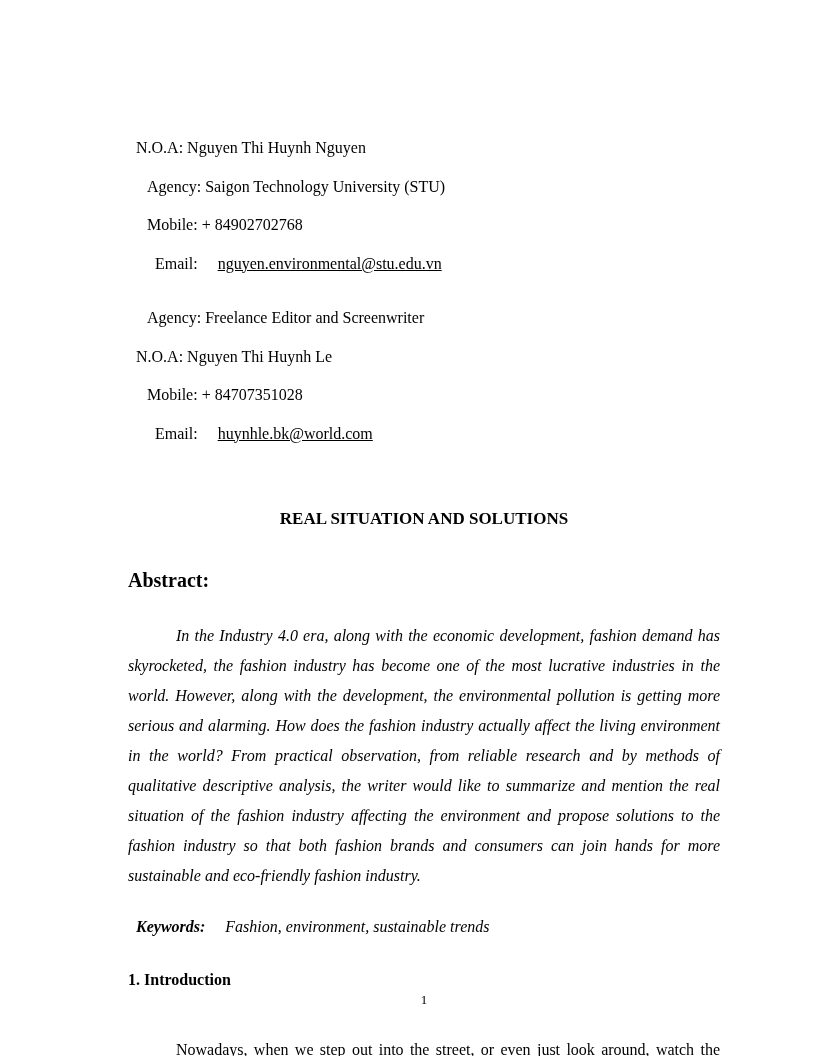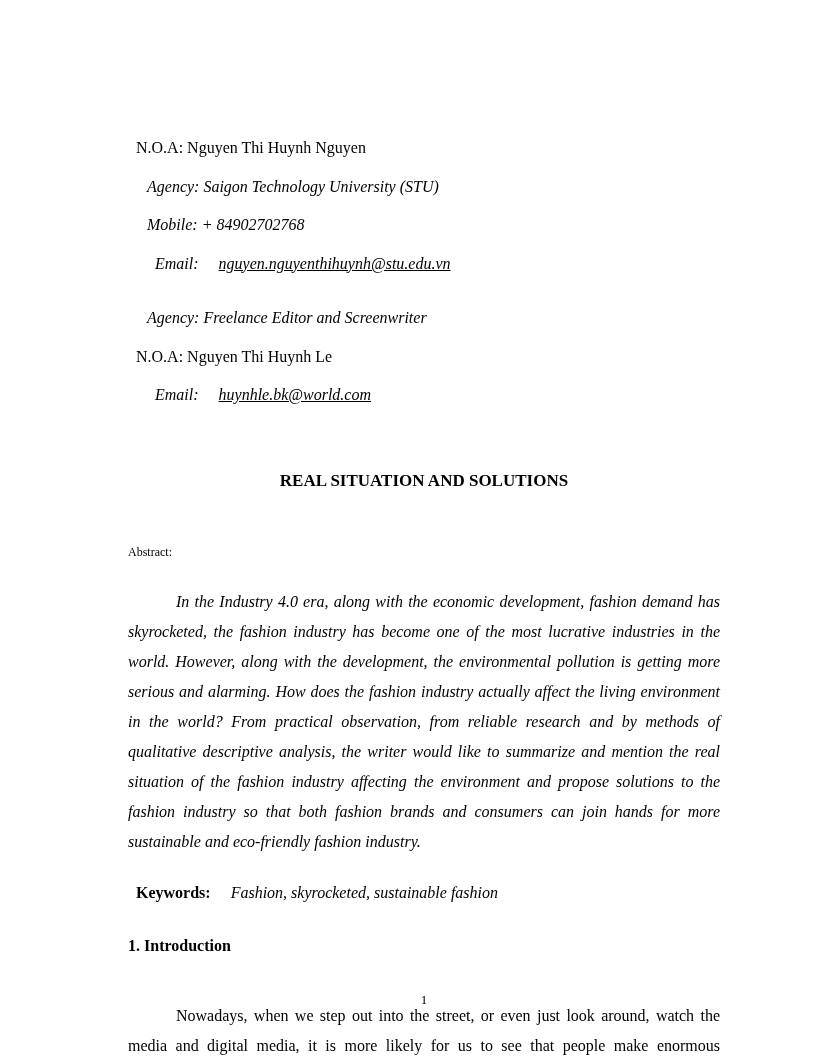--- a/index.html
+++ b/index.html
@@ -22,52 +22,52 @@
     position: absolute;
     top: 97px;
     left: 96px;
     width: 624px;
   }
   .contact-block {
     font-size: 16px;
     line-height: 22.5px;
   }
   .contact-line { white-space: nowrap; }
-  .contact-line.indented { padding-left: 19px; font-style: italic; }
+  .contact-line.indented { padding-left: 19px; }
   .email-link {
     text-decoration: underline;
     color: #000000;
   }
   .paper-title {
     margin-top: 26px;
     text-align: center;
     font-weight: bold;
     font-size: 17px;
     line-height: 32px;
   }
   .section-heading {
-    margin-top: 20px;
-    font-weight: normal;
-    font-size: 12px;
+    margin-top: 10px;
+    font-weight: bold;
+    font-size: 20px;
     line-height: 22px;
   }
   .abstract-paragraph {
-    margin-top: 8px;
+    margin-top: 14px;
     font-style: italic;
     font-size: 16px;
     line-height: 30px;
     text-align: justify;
     text-indent: 48px;
   }
   .keywords-line {
     margin-top: 9px;
     font-size: 16px;
     line-height: 22px;
   }
-  .keywords-label { font-weight: bold; }
+  .keywords-label { font-weight: bold; font-style: italic; }
   .keywords-text { font-style: italic; }
   .intro-heading {
     margin-top: 15px;
     font-weight: bold;
     font-size: 16px;
     line-height: 22px;
   }
   .body-paragraph {
     margin-top: 28px;
     font-size: 16px;
@@ -88,38 +88,39 @@
 </head>
 <body>
 
 <div class="page">
   <div class="content">
 
     <div class="contact-block">
       <div class="contact-line">N.O.A: Nguyen Thi Huynh Nguyen</div>
       <div class="contact-line indented">Agency: Saigon Technology University (STU)</div>
       <div class="contact-line indented">Mobile: + 84902702768</div>
-      <div class="contact-line indented"><span>Email: </span><span class="email-link">nguyen.nguyenthihuynh@stu.edu.vn</span></div>
+      <div class="contact-line indented"><span>Email: </span><span class="email-link">nguyen.environmental@stu.edu.vn</span></div>
     </div>
 
     <div class="contact-block">
       <div class="contact-line indented">Agency: Freelance Editor and Screenwriter</div>
       <div class="contact-line">N.O.A: Nguyen Thi Huynh Le</div>
+      <div class="contact-line indented">Mobile: + 84707351028</div>
       <div class="contact-line indented"><span>Email: </span><span class="email-link">huynhle.bk@world.com</span></div>
     </div>
 
     <div class="paper-title">
       <div>REAL SITUATION AND SOLUTIONS</div>
     </div>
 
     <div class="section-heading">Abstract:</div>
 
     <p class="abstract-paragraph">In the Industry 4.0 era, along with the economic development, fashion demand has skyrocketed, the fashion industry has become one of the most lucrative industries in the world. However, along with the development, the environmental pollution is getting more serious and alarming. How does the fashion industry actually affect the living environment in the world? From practical observation, from reliable research and by methods of qualitative descriptive analysis, the writer would like to summarize and mention the real situation of the fashion industry affecting the environment and propose solutions to the fashion industry so that both fashion brands and consumers can join hands for more sustainable and eco-friendly fashion industry.</p>
 
-    <div class="keywords-line"><span class="keywords-label">Keywords:</span><span class="keywords-text"> Fashion, skyrocketed, sustainable fashion</span></div>
+    <div class="keywords-line"><span class="keywords-label">Keywords:</span><span class="keywords-text"> Fashion, environment, sustainable trends</span></div>
 
     <div class="intro-heading">1. Introduction</div>
 
     <p class="body-paragraph">Nowadays, when we step out into the street, or even just look around, watch the media and digital media, it is more likely for us to see that people make enormous investments in fashion. Thus, the fashion industry in the world in general and in Vietnam in particular has made great strides and developed remarkably, especially in recent years. To meet people’s needs, fashion brands have rapidly developed, fashion trends have</p>
 
   </div>
 
   <div class="page-number">1</div>
 </div>
 

